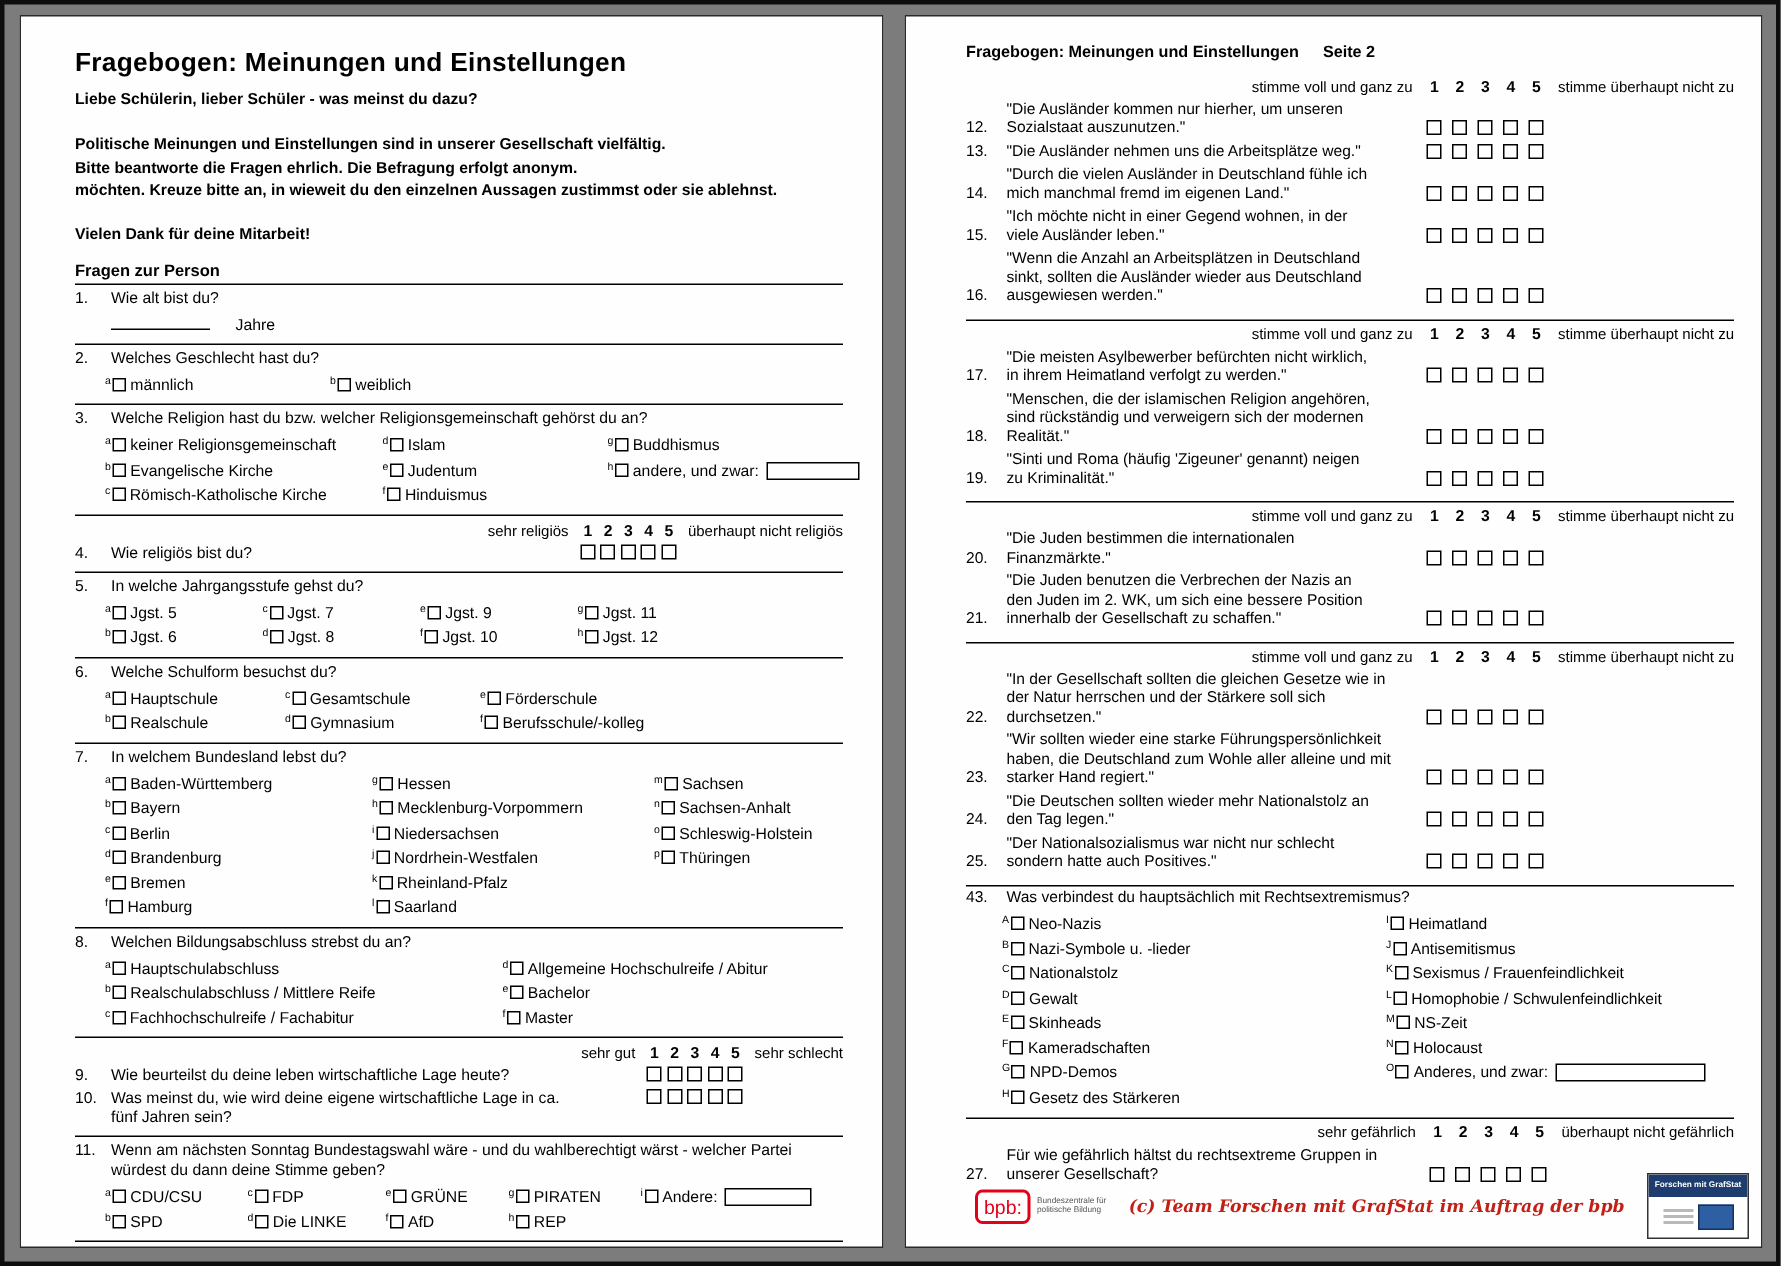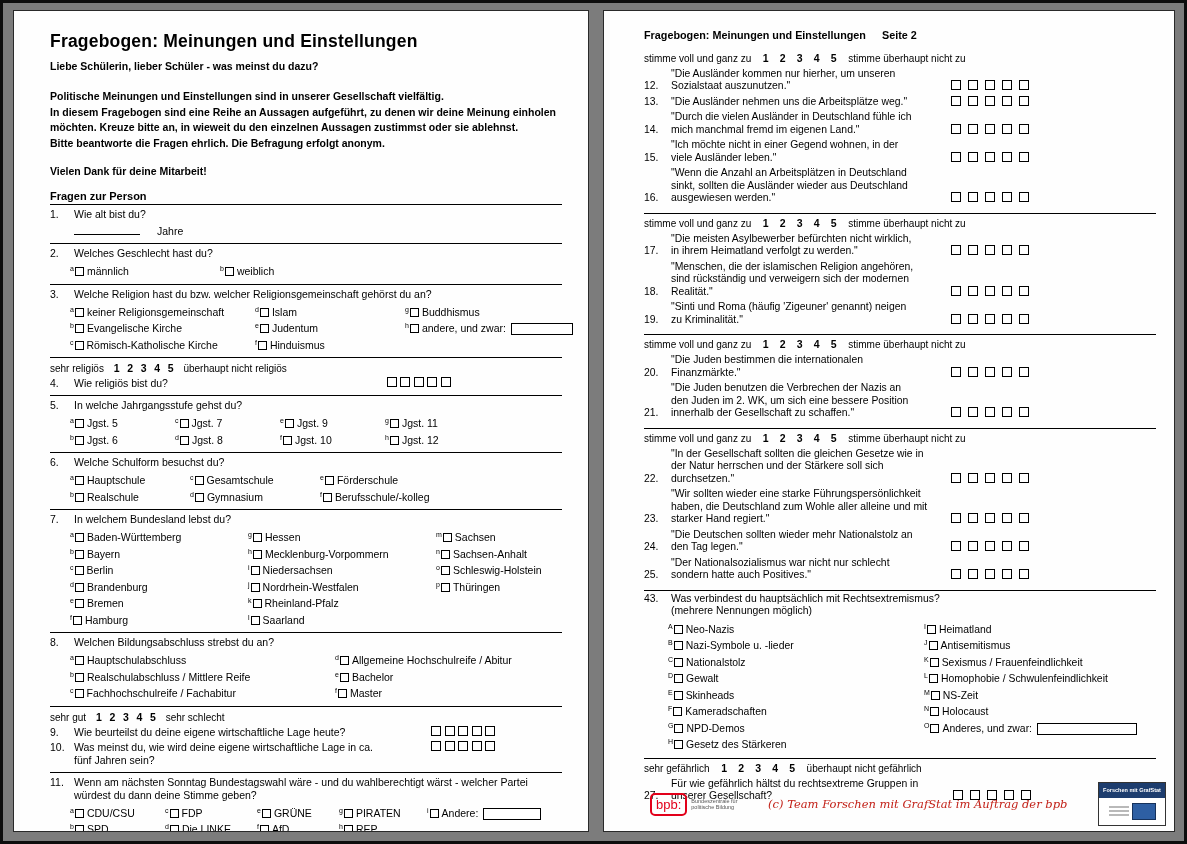--- a/index.html
+++ b/index.html
@@ -21,21 +21,21 @@
 .opts{display:flex;margin:2px 0 0 20px}
 .optcol{flex:none}
 .opt{white-space:nowrap;line-height:13.5px}
 .optkey{font-size:7px;vertical-align:4px;margin-right:1px}
 .cb{display:inline-block;width:9px;height:9px;border:1px solid #000;background:#fff;vertical-align:-1px}
 .optlabel{margin-left:3px}
 .inline-input{display:inline-block;height:12px;width:64px;border:1px solid #000;background:#fff;vertical-align:-3px;margin-left:5px}
 .age-row{margin:3px 0 0 24px}
 .age-line{display:inline-block;width:66px;height:11px;border-bottom:1px solid #000}
 .age-suffix{margin-left:17px}
-.scale-row{display:flex;justify-content:flex-start;align-items:baseline;font-size:10px;line-height:12px;margin-top:1px}
+.scale-row{display:flex;justify-content:flex-end;align-items:baseline;font-size:10px;line-height:12px;margin-top:1px}
 .scale-left{margin-right:6px}
 .scale-right{margin-left:6px}
 .scale-num{text-align:center;font-weight:bold;font-size:10.5px}
 .p1 .scale-num{width:13.5px}
 .p2 .scale-num{width:17px}
 .rate-row{display:flex;justify-content:space-between;align-items:flex-start;margin-top:2px}
 .rate-left{display:flex;flex:1}
 .boxes-row{display:inline-flex;align-items:flex-start;flex:none}
 .box-cell{display:inline-flex;justify-content:center}
 .p1 .box-cell{width:13.5px}
@@ -51,41 +51,40 @@
 .stmt .qnum{width:27px}
 .stmt-text{flex:1;padding-right:4px;white-space:nowrap}
 .q26{padding-bottom:4px}
 .q26 .qnum{width:27px}
 .q26-note{margin-left:27px}
 .opts26{margin-left:24px}
 .p2-footer{position:absolute;left:46px;right:8px;bottom:5px;display:flex;align-items:center;gap:12px}
 .bpb{display:flex;align-items:center;gap:4px;flex:none}
 .bpb-mark{color:#e2001a;border:2px solid #e2001a;border-radius:5px;font-weight:normal;font-size:13px;padding:3px 4px;line-height:13px}
 .bpb-sub{font-size:5.5px;line-height:6.5px;color:#555}
-.credit{flex:1;color:#c22017;font-family:"DejaVu Serif",serif;font-style:italic;font-weight:normal;font-size:11.5px;text-align:center;white-space:nowrap}
+.credit{flex:1;color:#c22017;font-family:"DejaVu Serif",serif;font-style:italic;font-weight:bold;font-size:11.5px;text-align:center;white-space:nowrap}
 .badge{flex:none;width:68px;height:44px;border:1px solid #333;background:#fff;display:flex;flex-direction:column;overflow:hidden}
 .badge-title{background:#1d3d6e;color:#fff;font-size:5.5px;font-weight:bold;text-align:center;padding:1px 0}
 .badge-body{flex:1;display:flex;align-items:center;justify-content:center;gap:3px;padding:2px}
 .badge-lines{display:flex;flex-direction:column;gap:2px}
 .badge-line{width:20px;height:2px;background:#b9b9b9}
 .badge-thumb{width:24px;height:17px;background:#2e5fa3;border:1px solid #16325c}
 </style>
 </head>
 <body>
 
 <div class="canvas">
 
   <div class="page p1">
     <div class="p1-title">Fragebogen: Meinungen und Einstellungen</div>
     <div class="p1-greeting">Liebe Schülerin, lieber Schüler - was meinst du dazu?</div>
     <div class="p1-intro" id="p1-intro">
         <div class="intro-line">Politische Meinungen und Einstellungen sind in unserer Gesellschaft vielfältig.</div>
-        <div class="intro-line">In diesem Fragebogen sind eine Reihe an Aussagen aufgeführt, zu denen wir deine Meinung einholen</div>
+        <div class="intro-line">Bitte beantworte die Fragen ehrlich. Die Befragung erfolgt anonym.</div>
         <div class="intro-line">möchten. Kreuze bitte an, in wieweit du den einzelnen Aussagen zustimmst oder sie ablehnst.</div>
-        <div class="intro-line">Bitte beantworte die Fragen ehrlich. Die Befragung erfolgt anonym.</div>
       </div>
     <div class="p1-thanks">Vielen Dank für deine Mitarbeit!</div>
     <div class="p1-section">Fragen zur Person</div>
     <div id="p1-questions">
         <div class="qblock">
           <div class="qrow">
             <span class="qnum">1.</span>
             <span class="qtext">Wie alt bist du?</span>
           </div>
           <div class="age-row"><span class="age-line"></span><span class="age-suffix">Jahre</span></div>
@@ -259,21 +258,21 @@
             <span class="scale-num">1</span>
             <span class="scale-num">2</span>
             <span class="scale-num">3</span>
             <span class="scale-num">4</span>
             <span class="scale-num">5</span>
             <span class="scale-right">sehr schlecht</span>
           </div>
           <div class="rate-row">
             <span class="rate-left">
               <span class="qnum">9.</span>
-              <span class="qtext">Wie beurteilst du deine eigene wirtschaftliche Lage heute?</span>
+              <span class="qtext">Wie beurteilst du deine leben wirtschaftliche Lage heute?</span>
             </span>
             <span class="boxes-row">
               <span class="box-cell">
                 <span class="cb"></span>
               </span>
               <span class="box-cell">
                 <span class="cb"></span>
               </span>
               <span class="box-cell">
                 <span class="cb"></span>
@@ -698,21 +697,20 @@
               </span>
               <span class="spacer">stimme überhaupt nicht zu</span>
             </span>
           </div>
         </div>
         <div class="q26 ruled">
           <div class="qrow">
             <span class="qnum">43.</span>
             <span class="qtext">Was verbindest du hauptsächlich mit Rechtsextremismus?</span>
           </div>
-          <div class="q26-note">(mehrere Nennungen möglich)</div>
           <div class="opts opts26">
             <div class="optcol" style="width: 256px;">
               <div class="opt"><span class="optkey">A</span><span class="cb"></span><span class="optlabel">Neo-Nazis</span></div>
               <div class="opt"><span class="optkey">B</span><span class="cb"></span><span class="optlabel">Nazi-Symbole u. -lieder</span></div>
               <div class="opt"><span class="optkey">C</span><span class="cb"></span><span class="optlabel">Nationalstolz</span></div>
               <div class="opt"><span class="optkey">D</span><span class="cb"></span><span class="optlabel">Gewalt</span></div>
               <div class="opt"><span class="optkey">E</span><span class="cb"></span><span class="optlabel">Skinheads</span></div>
               <div class="opt"><span class="optkey">F</span><span class="cb"></span><span class="optlabel">Kameradschaften</span></div>
               <div class="opt"><span class="optkey">G</span><span class="cb"></span><span class="optlabel">NPD-Demos</span></div>
               <div class="opt"><span class="optkey">H</span><span class="cb"></span><span class="optlabel">Gesetz des Stärkeren</span></div>

